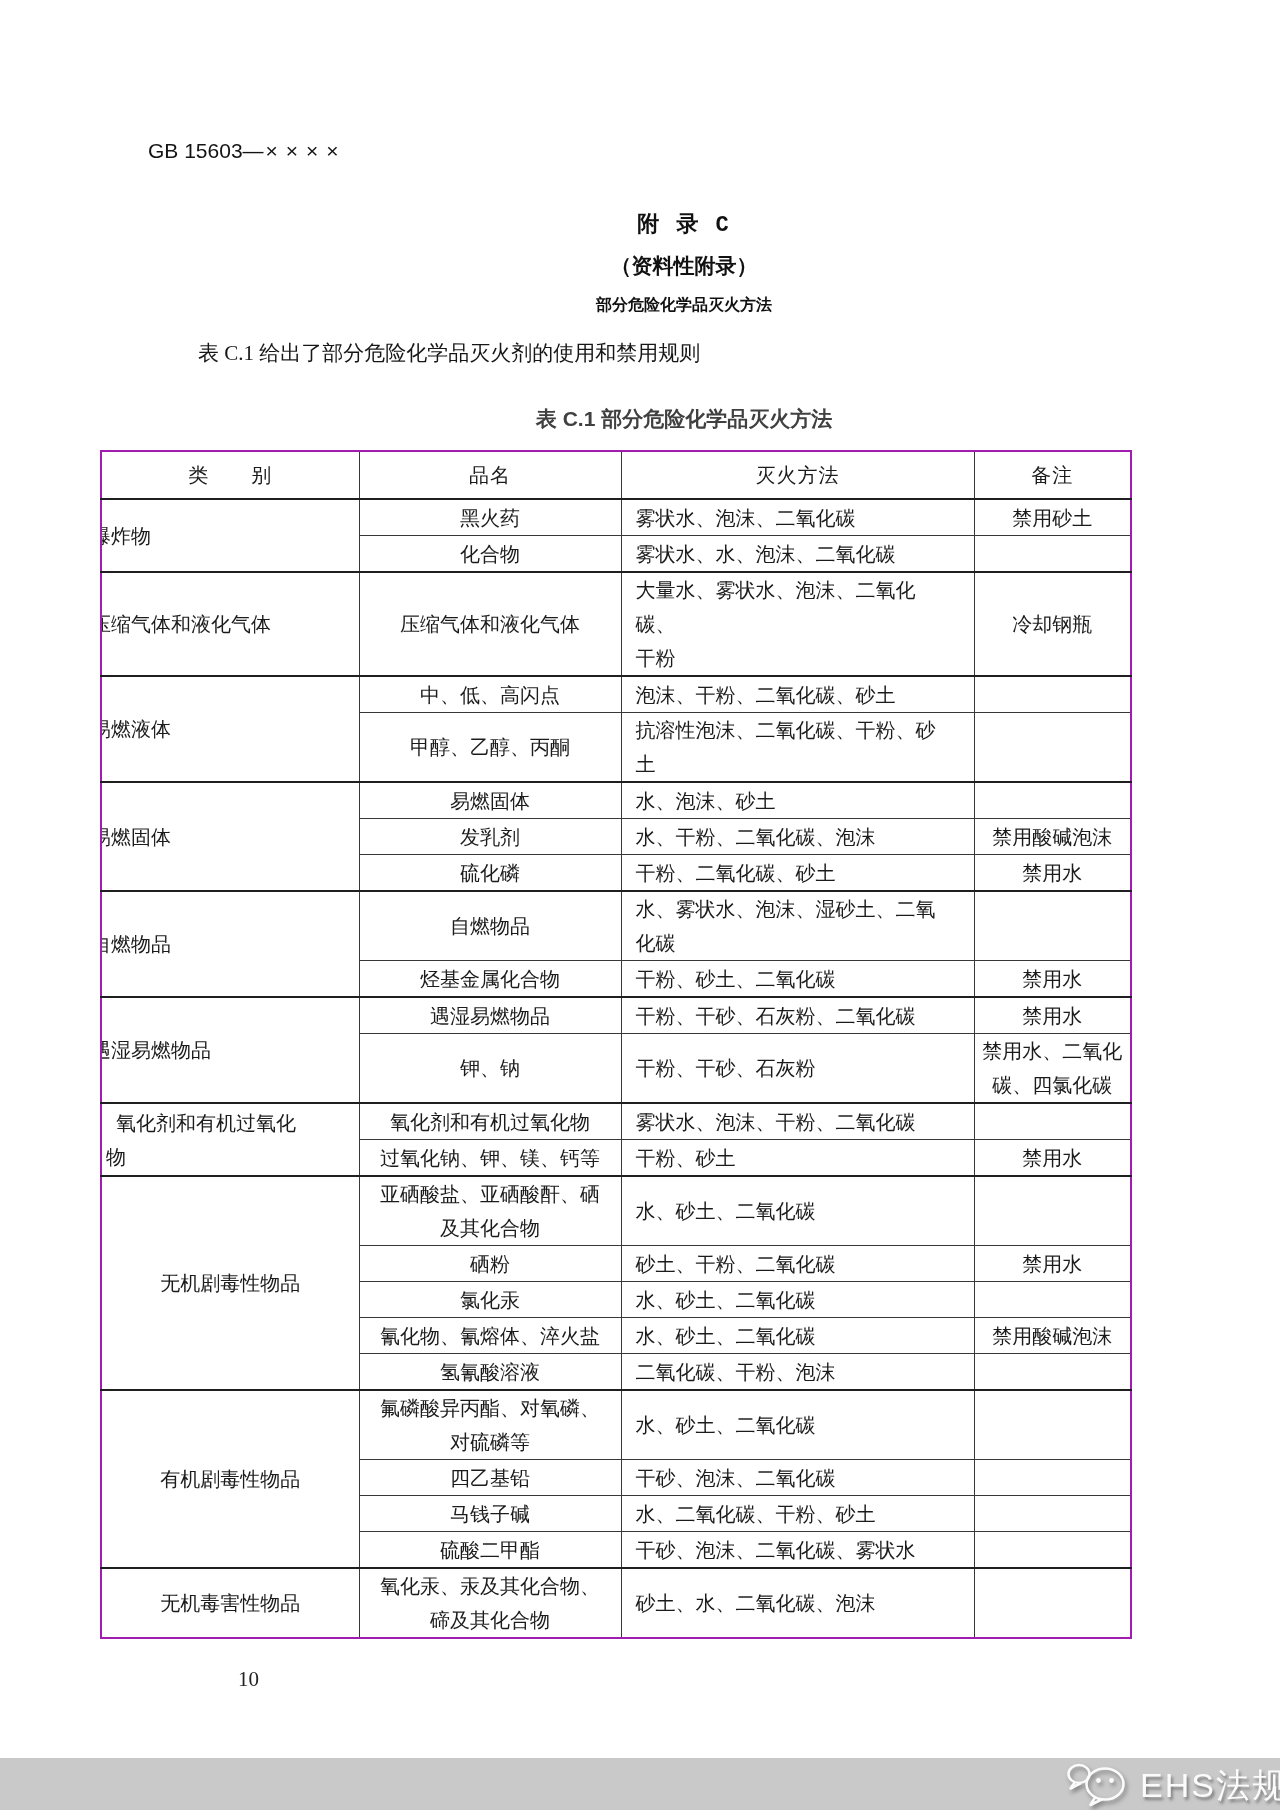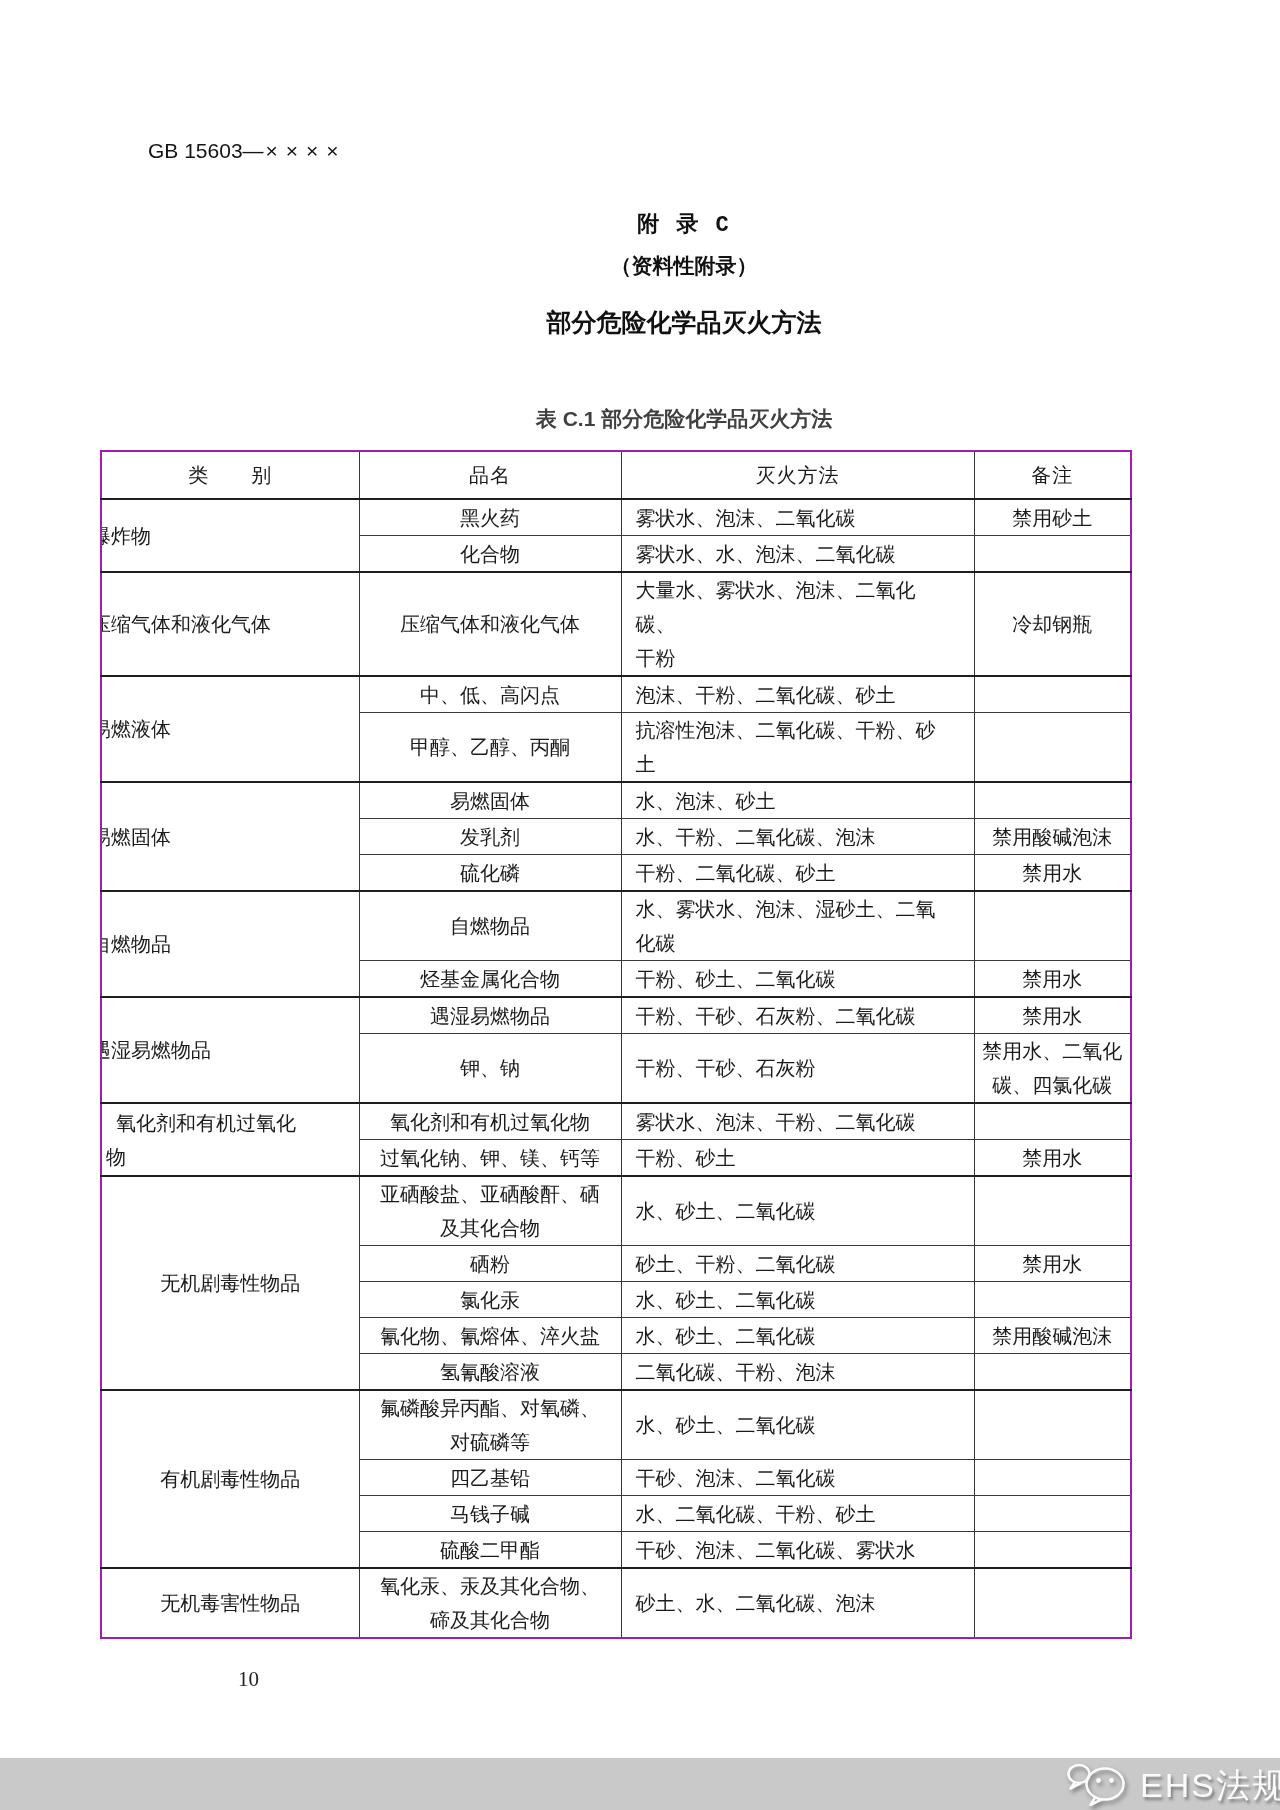--- a/index.html
+++ b/index.html
@@ -11,21 +11,21 @@
     position:absolute;left:148px;top:139px;
     font-family:"Liberation Sans",sans-serif;font-size:21px;color:#141414;
   }
   .doc-code .marks{letter-spacing:8px;margin-left:2px;}
   .title-line{
     position:absolute;left:100px;right:56px;text-align:center;
     font-family:Liberation Mono, monospace;font-weight:bold;color:#111;
   }
   .t-appendix{top:209px;font-size:22px;letter-spacing:2px;}
   .t-type{top:252px;font-size:21px;}
-  .t-subject{top:306px;font-size:25px;}
+  .t-subject{top:295px;font-size:16px;}
   .intro{
     position:absolute;top:339px;left:100px;right:56px;
     font-size:21px;text-indent:98px;color:#161616;
   }
   .caption{
     position:absolute;top:405px;left:100px;right:56px;text-align:center;
     font-family:"Liberation Sans",sans-serif;font-weight:bold;font-size:21px;color:#404040;
   }
   .doc-table{
     position:absolute;top:450px;left:100px;width:1030px;
@@ -68,20 +68,21 @@
 <div class="page">
 
   <div class="doc-code">
     <span>GB 15603—</span><span class="marks">××××</span>
   </div>
 
   <div class="title-line t-appendix">附 录 C</div>
   <div class="title-line t-type">（资料性附录）</div>
   <div class="title-line t-subject">部分危险化学品灭火方法</div>
 
+  <div class="intro">表 C.1 给出了部分危险化学品灭火剂的使用和禁用规则</div>
 
   <div class="caption">表 C.1 部分危险化学品灭火方法</div>
 
   <table class="doc-table">
     <colgroup>
       <col style="width:258px">
         <col style="width:262px">
         <col style="width:353px">
         <col style="width:157px">
     </colgroup>

